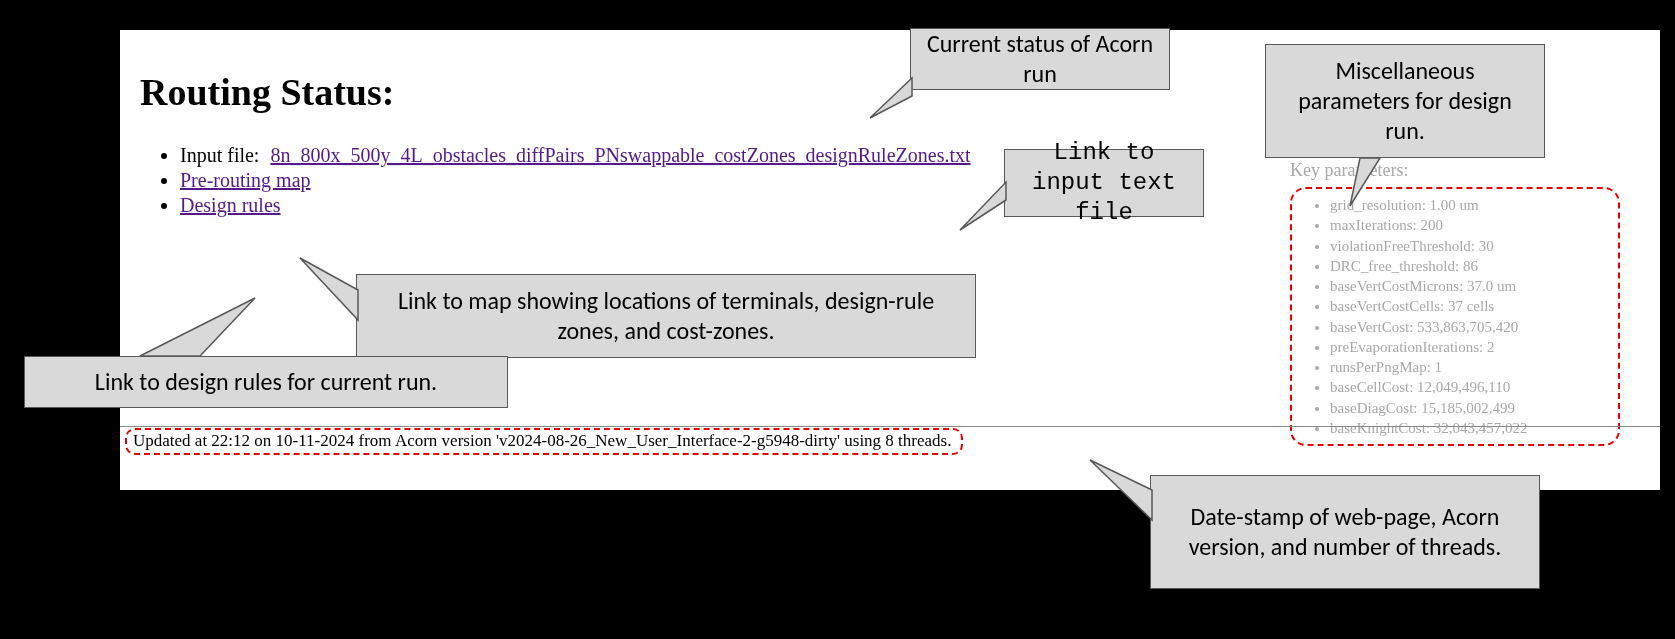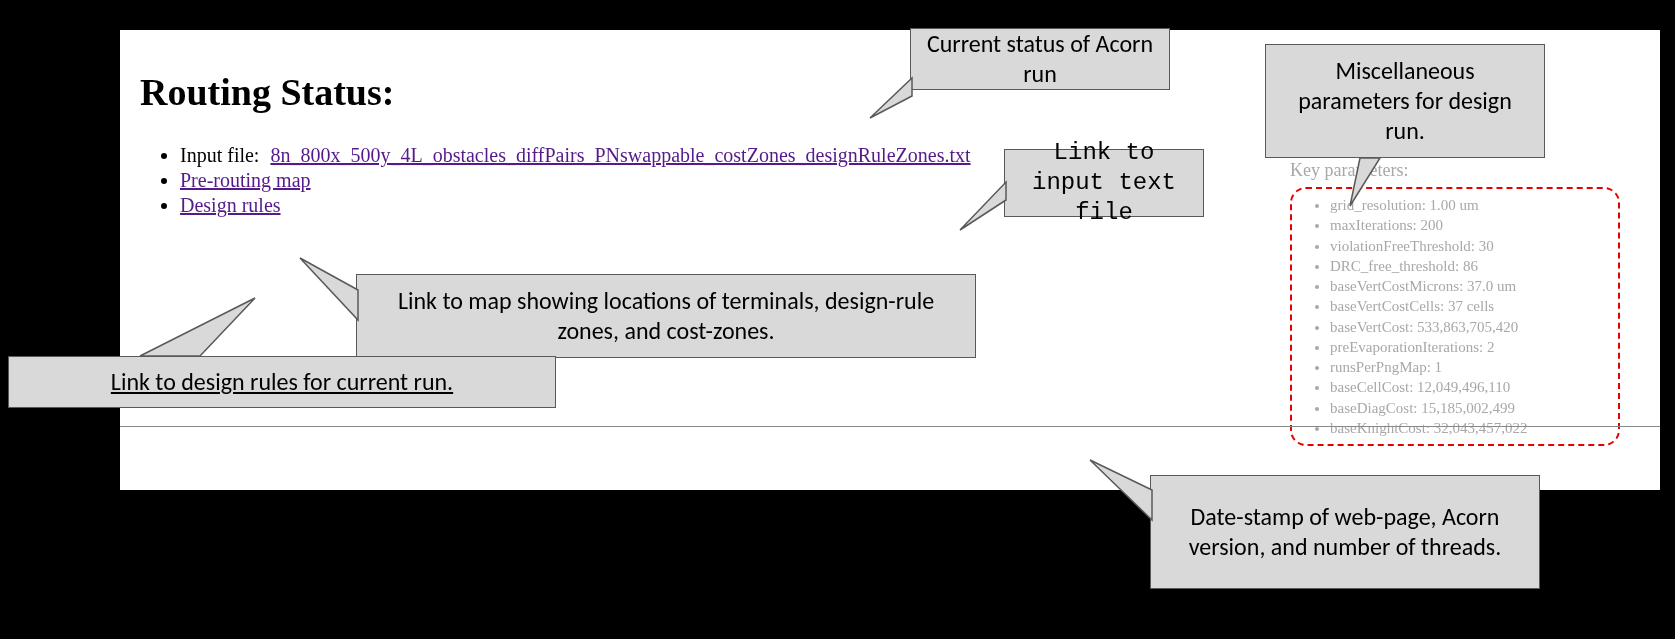--- a/index.html
+++ b/index.html
@@ -111,21 +111,21 @@
       display: flex;
       align-items: center;
       justify-content: center;
       padding: 6px 14px;
       line-height: 1.25;
     }
     .callout-status   { left: 910px;  top: 28px;  width: 260px; height: 62px; }
     .callout-input    { left: 1004px; top: 149px; width: 200px; height: 68px; font-family: Liberation Mono, monospace; }
     .callout-params   { left: 1265px; top: 44px;  width: 280px; height: 114px; }
     .callout-map      { left: 356px;  top: 266px; width: 620px; height: 84px; margin-top: 8px; }
-    .callout-rules    { left: 8px;    top: 356px; width: 548px; height: 52px; text-decoration: underline; }
+    .callout-rules    { left: 24px;    top: 356px; width: 484px; height: 52px; }
     .callout-stamp    { left: 1150px; top: 475px; width: 390px; height: 114px; }
 
     
     .tails {
       position: absolute;
       left: 0; top: 0;
       width: 1675px; height: 639px;
       pointer-events: none;
     }
   </style>
@@ -167,20 +167,21 @@
         <li>runsPerPngMap: 1</li>
         <li>baseCellCost: 12,049,496,110</li>
         <li>baseDiagCost: 15,185,002,499</li>
         <li>baseKnightCost: 32,043,457,022</li>
       </ul>
     </div>
   </div>
 
   <hr class="footer-hr">
 
+  <div class="update-stamp">Updated at 22:12 on 10-11-2024 from Acorn version 'v2024-08-26_New_User_Interface-2-g5948-dirty' using 8 threads.</div>
 
 </div>
 
 <div class="callout callout-status">Current status of Acorn run</div>
 <div class="callout callout-input">Link to input text file</div>
 <div class="callout callout-params">Miscellaneous parameters for design run.</div>
 <div class="callout callout-map">Link to map showing locations of terminals, design-rule zones, and cost-zones.</div>
 <div class="callout callout-rules">Link to design rules for current run.</div>
 <div class="callout callout-stamp">Date-stamp of web-page, Acorn version, and number of threads.</div>
 

